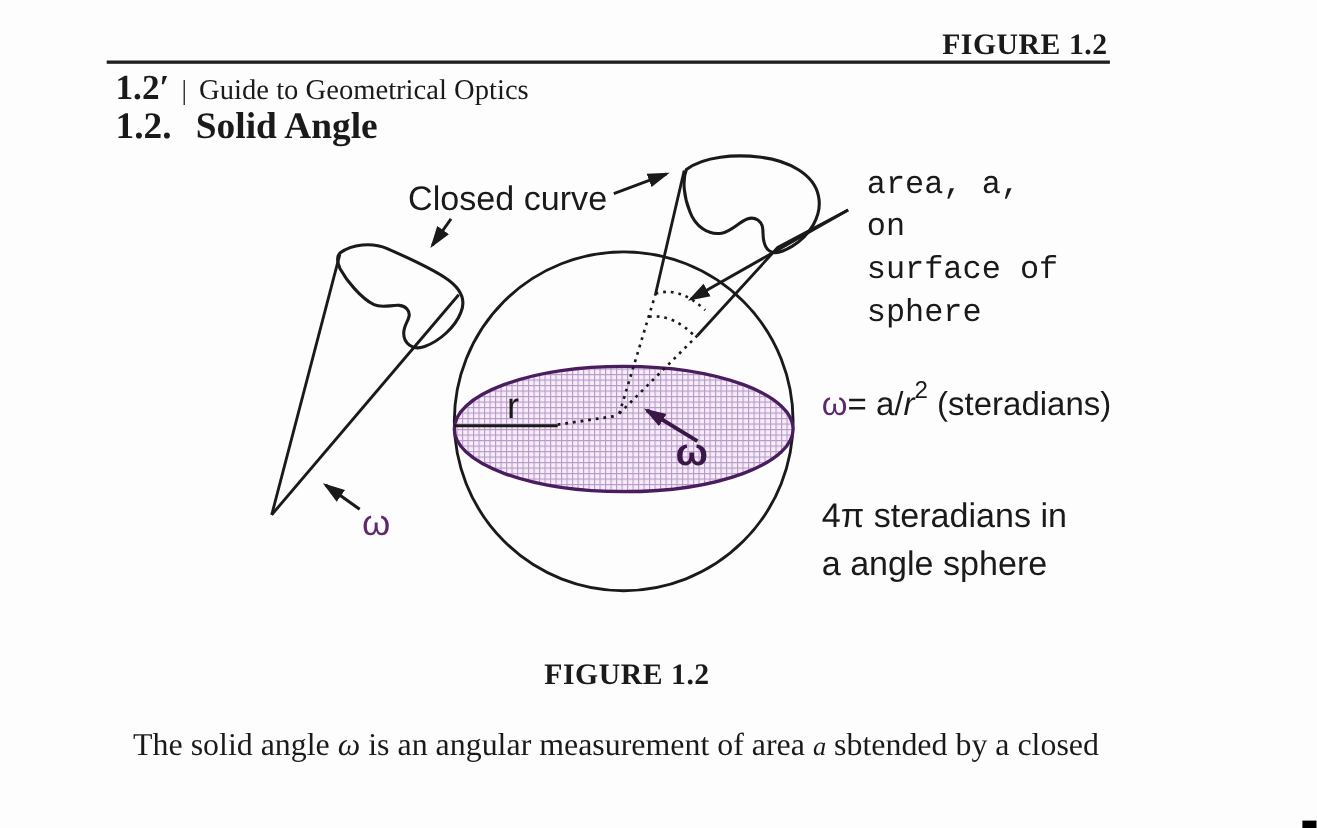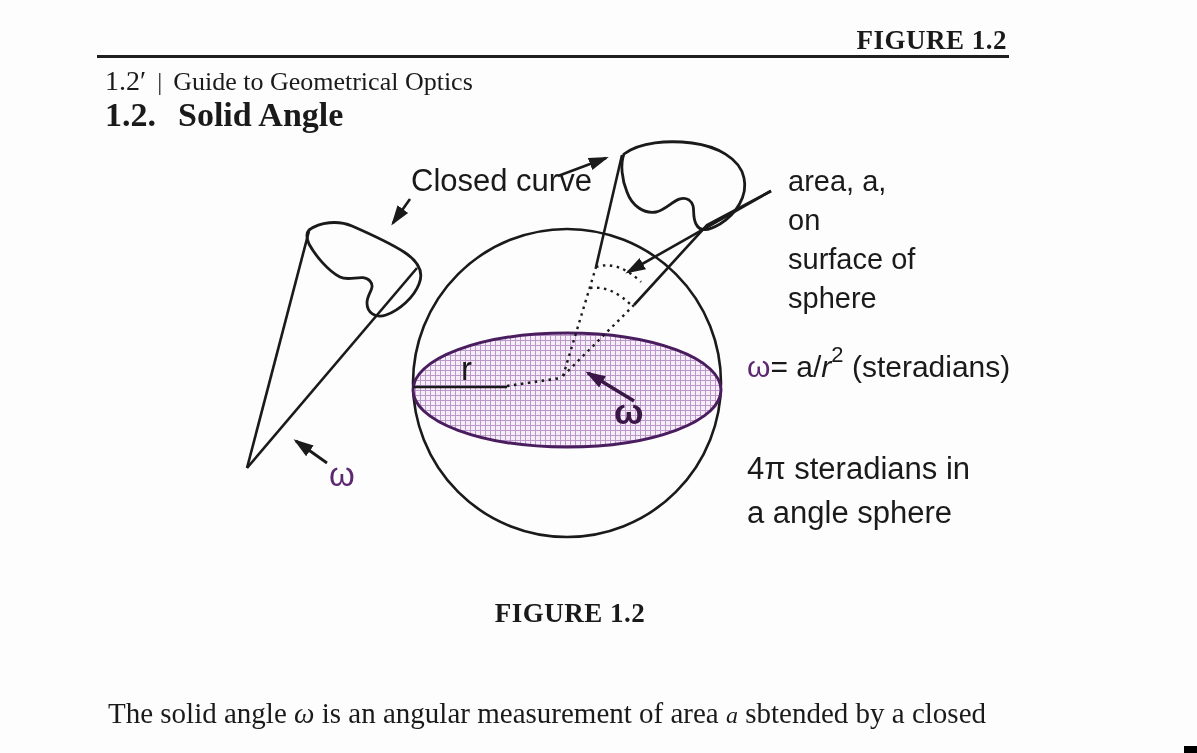--- a/index.html
+++ b/index.html
@@ -9,21 +9,21 @@
   }
   *{margin:0;padding:0;box-sizing:border-box;}
   html,body{width:1197px;height:753px;overflow:hidden;}
   body{position:relative;background:var(--background);color:var(--ink);
        font-family:"Liberation Serif", serif;}
   .abs{position:absolute;}
   .sans{font-family:"Liberation Sans", sans-serif;}
 
   
   .hdr-left{top:25px;left:105px;display:flex;align-items:baseline;white-space:nowrap;}
-  .hdr-num{font-weight:normal;font-size:28px;}
+  .hdr-num{font-weight:bold;font-size:32px;}
   .hdr-sep{font-size:25px;font-weight:400;margin:0 11px;color:#2c2c2c;}
   .hdr-book{font-size:26px;margin-top:42px;}
   .hdr-right{top:25px;right:190px;font-weight:bold;font-size:27px;letter-spacing:0.5px;}
   .hdr-rule{left:97px;top:55px;width:912px;height:3px;background:var(--rule);}
 
   
   .sec-title{left:105px;top:96px;font-weight:bold;font-size:34px;white-space:nowrap;text-align:right;}
   .sec-title .gap{display:inline-block;width:22px;}
 
   
@@ -32,35 +32,35 @@
   .fill-ink{fill:var(--ink);stroke:none;}
   .fill-purple-dark{fill:var(--purple-dark);stroke:none;}
   .dotted{stroke-dasharray:2.5 4.5;}
   .ellipse-eq{stroke:var(--ellipse-stroke);stroke-width:3;}
   .grid-bg-r{fill:var(--grid-bg);}
   .grid-line-p{stroke:var(--grid-line);stroke-width:1;fill:none;}
   .arrow-purple{stroke:var(--purple-dark);}
 
   
   .lbl{white-space:pre-line;line-height:39px;font-size:29px;}
-  .closed-curve-lbl{left:371px;top:163px;font-size:31px;white-space:nowrap;margin-left:40px;}
-  .area-lbl{left:788px;top:162px;}
+  .closed-curve-lbl{left:371px;top:163px;font-size:31px;white-space:nowrap;}
+  .area-lbl{left:788px;top:148px;font-family:Liberation Mono, monospace;}
   .formula-lbl{left:747px;top:346px;font-size:30px;white-space:nowrap;}
   .formula-lbl .omega{color:var(--purple);}
   .formula-lbl i{font-style:italic;}
   .formula-lbl sup{font-size:22px;position:relative;top:-4px;vertical-align:super;}
   .fullsphere-lbl{left:747px;top:447px;font-size:31px;line-height:44px;}
   .r-lbl{left:461px;top:350px;font-size:33px;}
   .omega-center-lbl{left:614px;top:392px;font-size:35px;color:var(--purple-dark);font-weight:bold;}
   .omega-left-lbl{left:329px;top:456px;font-size:33px;color:var(--purple);}
 
   
   .caption{left:430px;top:598px;width:280px;text-align:center;font-weight:bold;
            font-size:27px;letter-spacing:0.5px;}
-  .bodytext{left:108px;top:658px;font-size:29px;line-height:38px;white-space:nowrap;margin-top:36px;}
+  .bodytext{left:121px;top:658px;font-size:29px;line-height:38px;white-space:nowrap;}
   .bodytext .math{font-style:italic;}
   .bodytext .small-a{font-style:italic;font-size:24px;}
 
   .corner-mark{left:1184px;top:746px;width:13px;height:7px;background:#000;}
 </style>
 </head>
 <body>
 
 <div class="abs hdr-left">
   <span class="hdr-num">1.2′</span>

